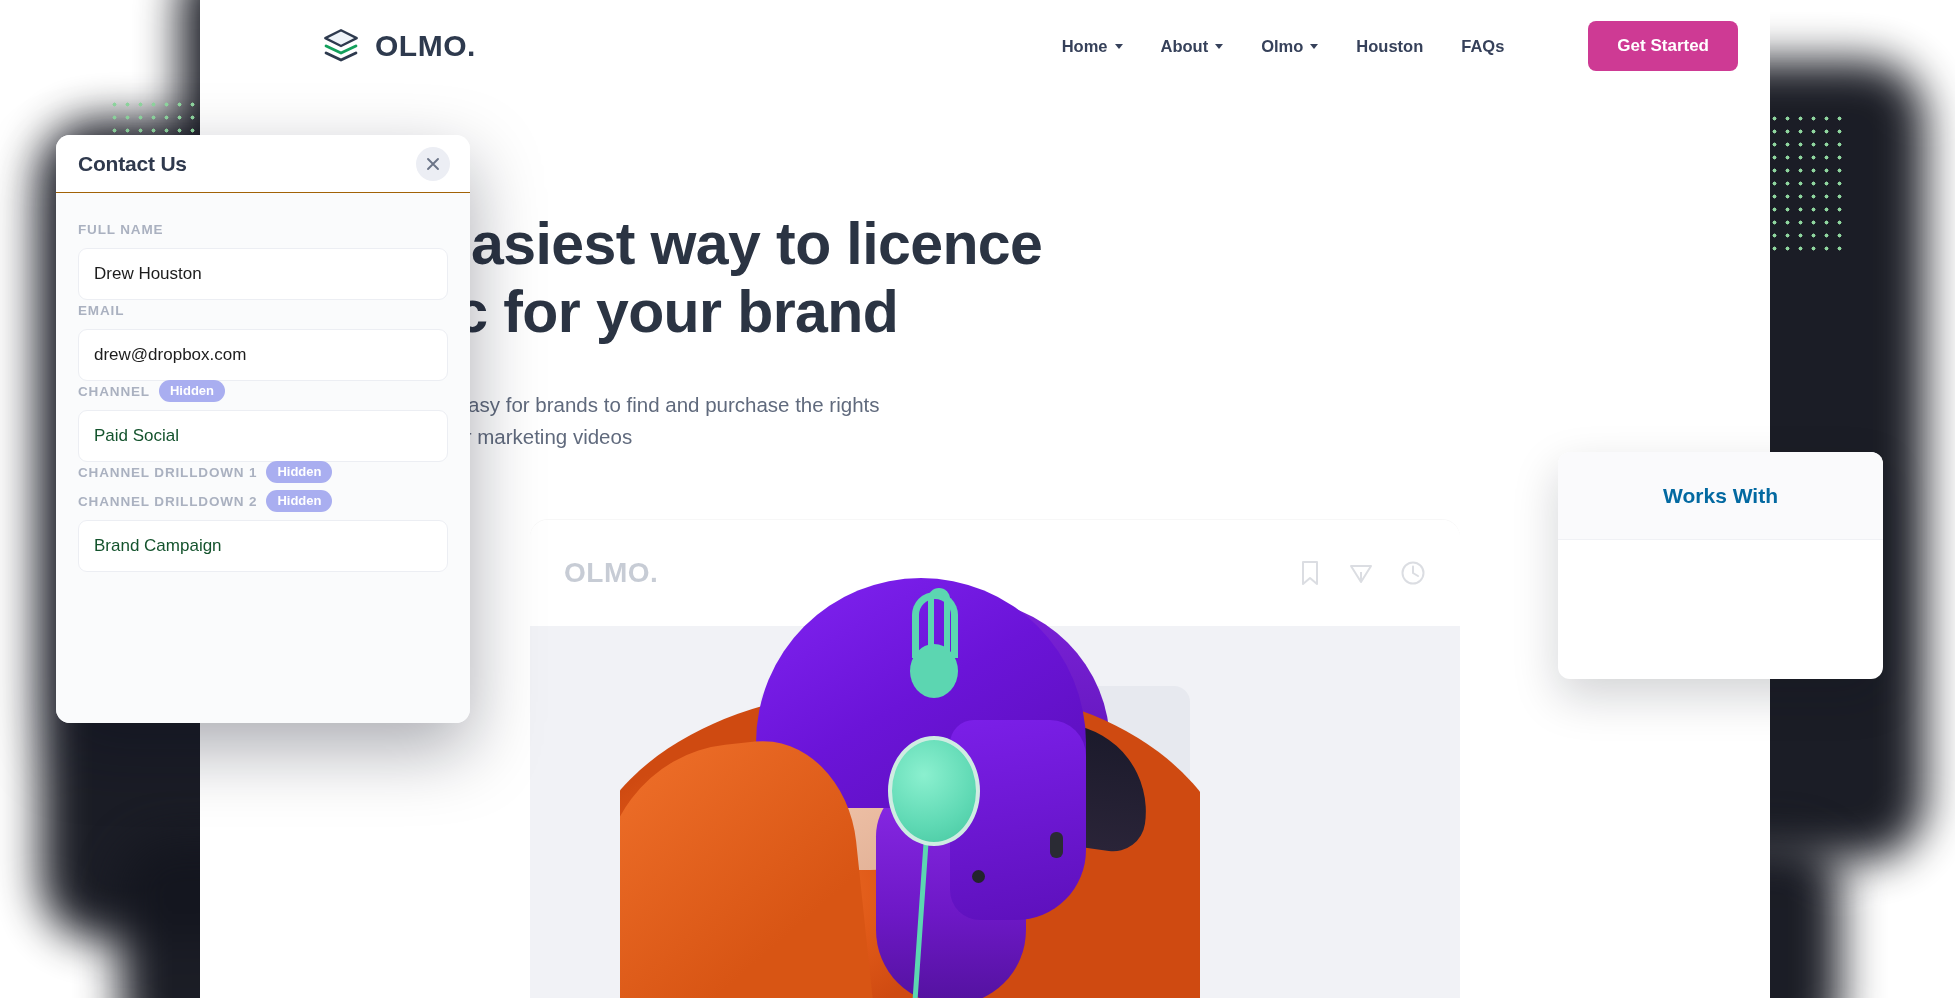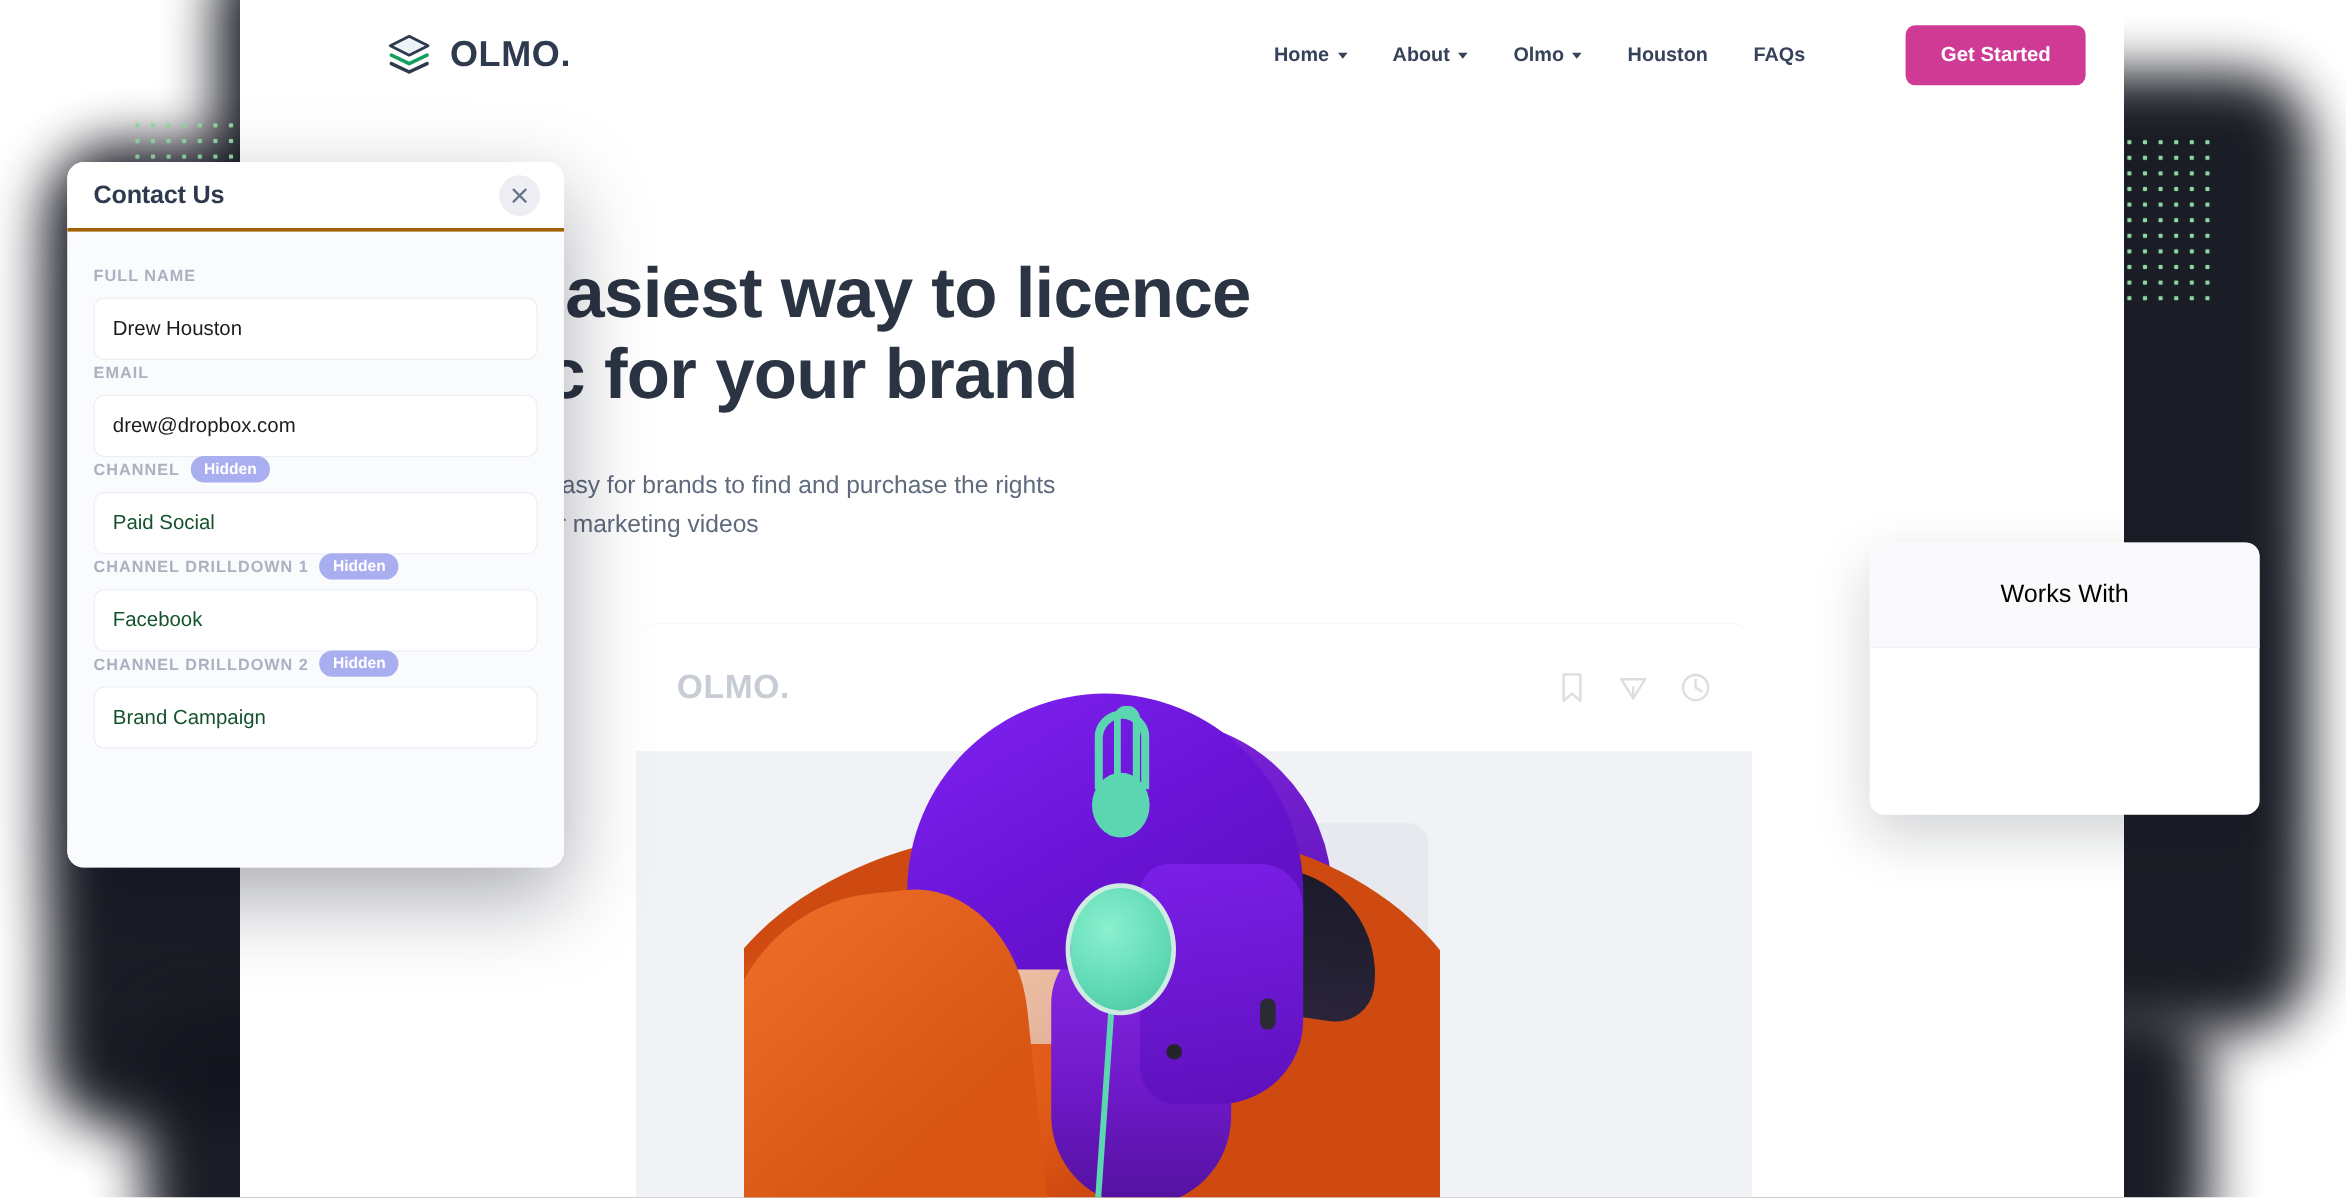--- a/index.html
+++ b/index.html
@@ -335,22 +335,22 @@
   .works-head {
     height: 88px;
     background: #fafafc;
     display: flex;
     align-items: center;
     justify-content: center;
     border-bottom: 1px solid #f0f1f5;
   }
   .works-title {
     font-size: 21px;
-    font-weight: 400;
-    color: #000000;
+    font-weight: 700;
+    color: #0369a1;
   }
   .works-body {
     height: 139px;
     display: flex;
     align-items: center;
     justify-content: center;
     gap: 18px;
     background: #ffffff;
   }
   .framer-word {
@@ -370,21 +370,21 @@
     box-shadow: 0 26px 70px rgba(8,12,28,0.34);
     overflow: hidden;
     z-index: 40;
   }
   .modal-head {
     height: 58px;
     background: #ffffff;
     display: flex;
     align-items: center;
     padding: 0 20px 0 22px;
-    border-bottom: 3px solid #a16207;
+    border-bottom: 1px solid #a16207;
   }
   .modal-title {
     font-size: 21px;
     font-weight: 700;
     color: #2f394d;
     letter-spacing: -0.2px;
   }
   .modal-close {
     margin-left: auto;
     width: 34px; height: 34px;
@@ -592,21 +592,20 @@
           <span class="badge">Hidden</span>
         </div>
         <input class="field-input muted" type="text" value="Paid Social" style="">
       </div>
 
       <div class="field">
         <div class="field-label-row">
           <span class="field-label">CHANNEL DRILLDOWN 1</span>
           <span class="badge">Hidden</span>
         </div>
-        <input class="field-input muted" type="text" value="Facebook" style="">
       </div>
 
       <div class="field">
         <div class="field-label-row">
           <span class="field-label">CHANNEL DRILLDOWN 2</span>
           <span class="badge">Hidden</span>
         </div>
         <input class="field-input muted" type="text" value="Brand Campaign" style="">
       </div>
 

